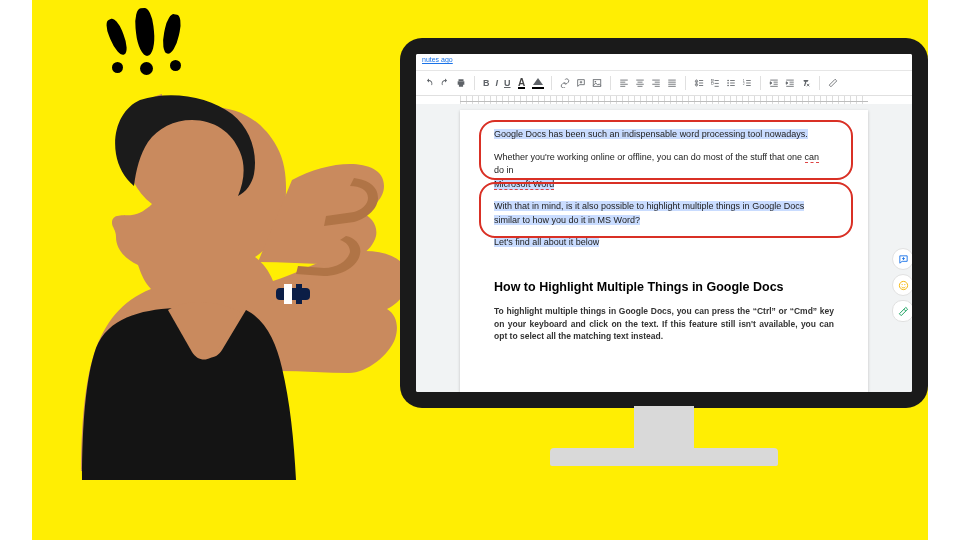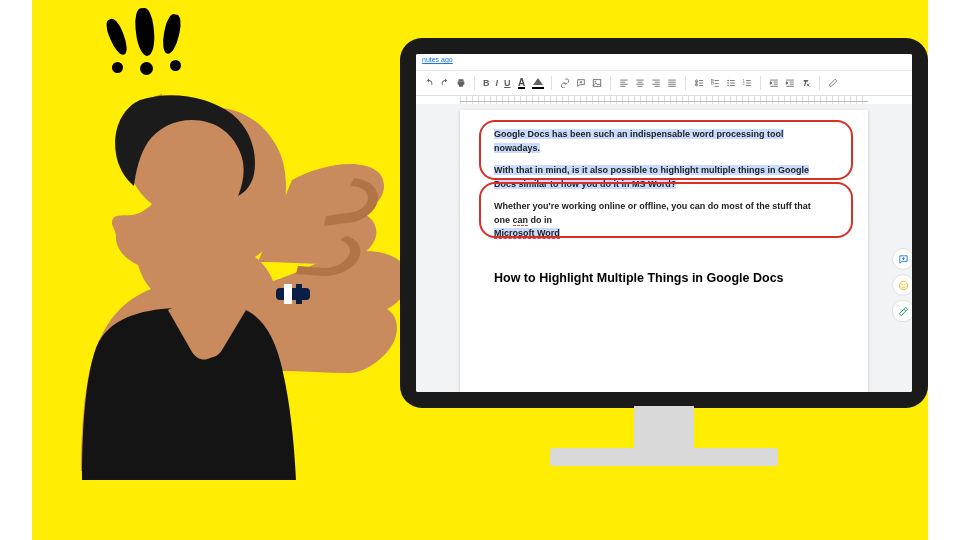--- a/index.html
+++ b/index.html
@@ -28,21 +28,21 @@
   .tb-sep{width:1px;height:14px;background:#e0e0e0;margin:0 2px;}
   .swatch-a{font-size:10px;font-weight:bold;border-bottom:2px solid #000;line-height:9px;color:#444;}
   .swatch-hl{width:12px;height:11px;position:relative;}
   .swatch-hl:before{content:"";position:absolute;left:1px;top:0;width:0;height:0;border-left:5px solid transparent;border-right:5px solid transparent;border-bottom:7px solid #5f6368;}
   .swatch-hl:after{content:"";position:absolute;left:0;bottom:0;width:12px;height:2px;background:#000;}
   .ruler{height:11px;background:#fff;border-bottom:1px solid #eee;position:relative;}
   .ruler-inner{position:absolute;left:44px;right:44px;top:0;height:11px;background:repeating-linear-gradient(to right,#dcdcdc 0,#dcdcdc 1px,transparent 1px,transparent 6px);}
   .ruler-line{position:absolute;left:44px;right:44px;top:5px;height:1px;background:#bdbdbd;}
   .doc-area{position:absolute;left:0;top:50px;right:0;bottom:0;background:#f1f3f4;}
   .page{position:absolute;left:44px;top:6px;width:408px;height:310px;background:#fff;box-shadow:0 1px 3px rgba(0,0,0,.2);padding:18px 34px;box-sizing:border-box;font-size:9px;color:#222;line-height:1.5;}
-  .para{margin:0 14px 9px 0;font-weight:bold;}
+  .para{margin:0 14px 9px 0;}
   .sel{background:#c9dcff;}
   .dashed{border-bottom:1px dashed #d44;}
   .heading{font-size:12.5px;font-weight:bold;margin:28px 0 8px 0;color:#000;}
   .bodytext{font-size:8.5px;font-weight:bold;text-align:justify;color:#333;}
   
   .callout{position:absolute;border:2.5px solid #d93025;border-radius:16px;pointer-events:none;}
   .callout.c1{left:63px;top:66px;width:370px;height:56px;}
   .callout.c2{left:63px;top:128px;width:370px;height:52px;}
   
   .sidepills{position:absolute;right:-2px;top:144px;display:flex;flex-direction:column;gap:4px;}
@@ -224,26 +224,28 @@
       </div>
 
       <div class="ruler">
         <div class="ruler-inner"></div>
         <div class="ruler-line"></div>
       </div>
 
       <div class="doc-area">
         <div class="page">
           <p class="para"><span class="sel">Google Docs has been such an indispensable word processing tool nowadays.</span></p>
-          <p class="para"><span class="sel">With that in mind, is it also possible to highlight multiple things in Google Docs similar to how you do it in MS Word?</span></p>
           <p class="para">
             <span>Whether you're working online or offline, you can do most of the stuff that one </span><span class="dashed">can</span><span> do in</span><br>
             <span class="sel dashed">Microsoft Word</span>
           </p>
+          <p class="para"><span class="sel">With that in mind, is it also possible to highlight multiple things in Google Docs similar to how you do it in MS Word?</span></p>
+          <p class="para"><span class="sel">Let's find all about it below</span></p>
           <p class="heading">How to Highlight Multiple Things in Google Docs</p>
+          <p class="bodytext">To highlight multiple things in Google Docs, you can press the “Ctrl” or “Cmd” key on your keyboard and click on the text. If this feature still isn't available, you can opt to select all the matching text instead.</p>
         </div>
 
         <div class="sidepills">
           <div class="pill">
               <svg viewBox="0 0 24 24">
                 <path d="M4 4h16v12H9l-5 4z" fill="none" stroke="#1a73e8" stroke-width="2"></path>
                 <path d="M12 7v6M9 10h6" stroke="#1a73e8" stroke-width="2"></path>
               </svg>
             </div>
           <div class="pill">

